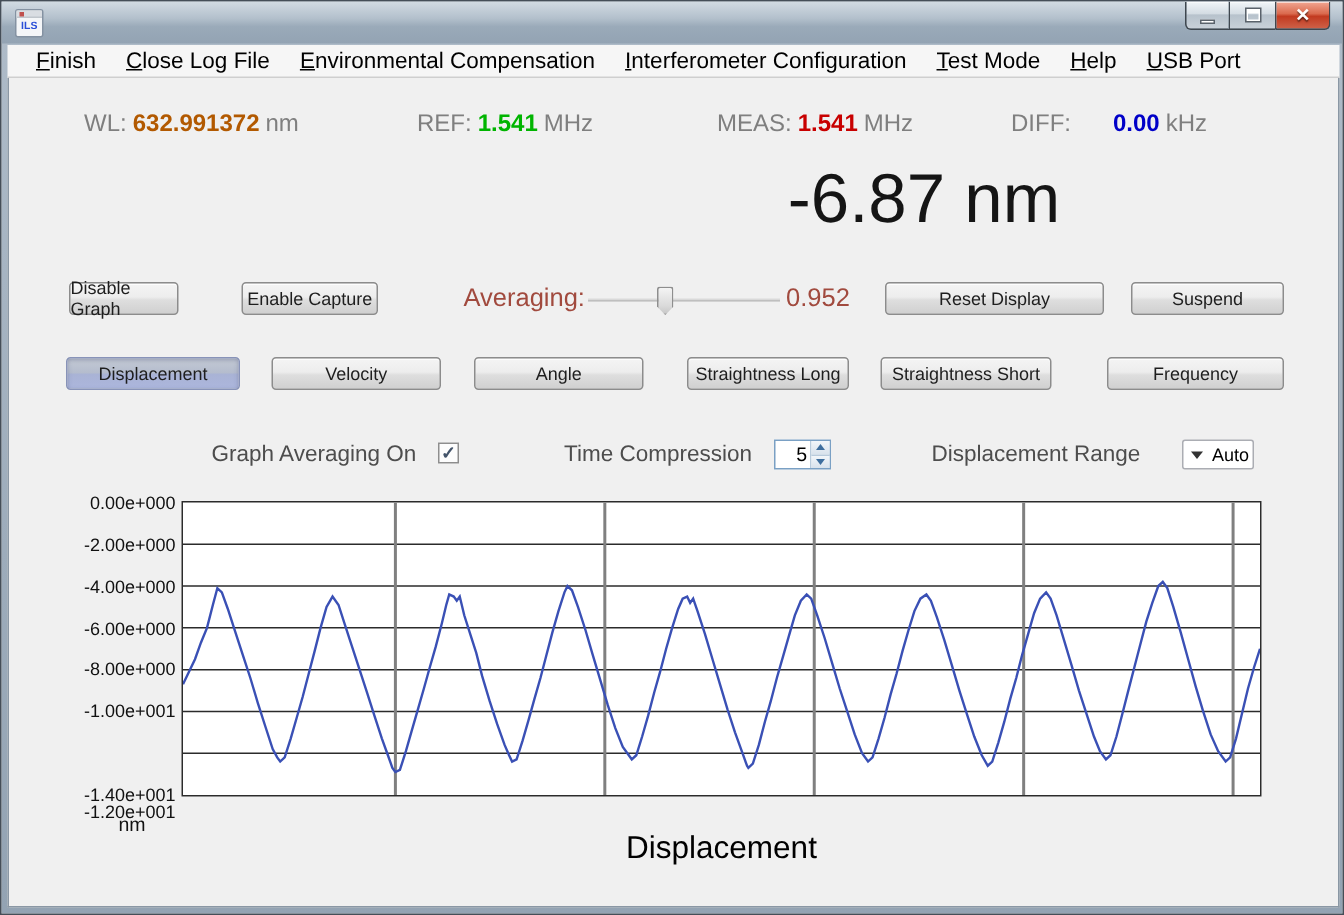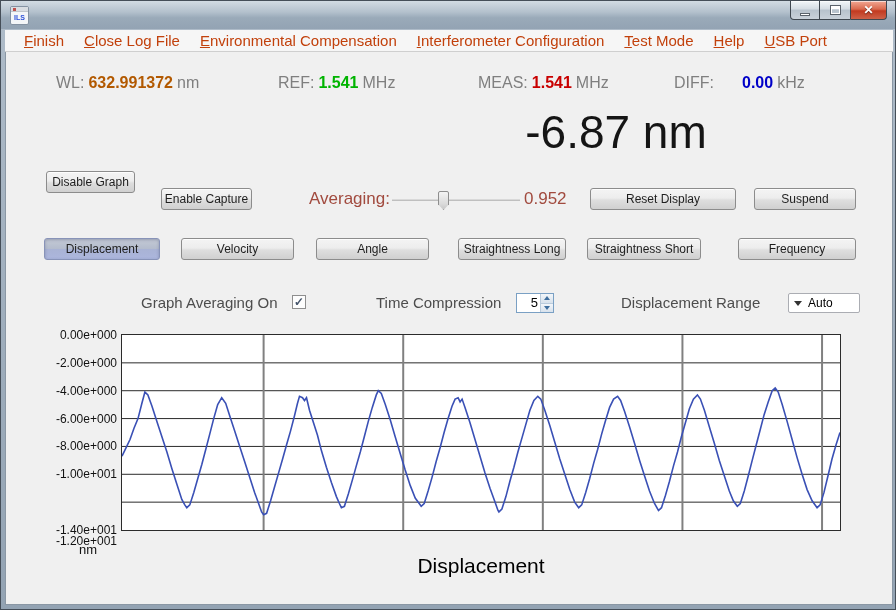--- a/index.html
+++ b/index.html
@@ -21,21 +21,21 @@
     background:linear-gradient(180deg,#F2F6F9 0%,#D4DCE3 45%,#B7C2CC 50%,#C9D1D9 100%); }
   .winbtn.min { border-bottom-left-radius:4px; }
   .winbtn.max { border-left:none; border-right:none; }
   .winbtn.close { width:37px; border-bottom-right-radius:4px; border-bottom-left-radius:1px;
     background:linear-gradient(180deg,#F2A894 0%,#DA6A4E 45%,#C23A20 55%,#CE6148 100%); }
   .glyph-min { width:10px; height:3px; background:#fff; border:1px solid #5A626B; margin-top:8px; }
   .glyph-max { width:9px; height:8px; border:1px solid #fff; border-top-width:3px; background:transparent; outline:1px solid #5A626B; }
   .glyph-close { color:#fff; font-size:12px; font-weight:bold; text-shadow:0 1px 1px rgba(0,0,0,.5); }
   .menubar { position:absolute; left:4px; top:29px; width:888px; height:22px; background:#F6F6F6;
     border-bottom:1px solid #CFCFCF; display:flex; align-items:center; padding-left:10px; gap:2px; }
-  .menu-item { font-size:15px; color:#c2410c; padding:1px 9px; cursor:default; }
+  .menu-item { font-size:15px; color:#000000; padding:1px 9px; cursor:default; }
   .client { position:absolute; left:4px; top:51px; width:888px; height:553px; background:#F0F0F0;
     border:1px solid #8A97A4; border-top:none; }
   .status-group { position:absolute; top:73px; font-size:16px; color:#7F7F7F; white-space:nowrap; }
   .status-val { font-weight:bold; margin:18px 4px; }
   .readout { position:absolute; left:460px; top:104px; width:310px; text-align:center;
     font-size:46px; color:#151515; letter-spacing:0px; }
   .btn { position:absolute; height:22px; font-size:12px; color:#1E1E1E;
     background:linear-gradient(180deg,#F4F4F4 0%,#EDEDED 45%,#DEDEDE 55%,#D0D0D0 100%);
     border:1px solid #8C8C8C; border-radius:3px; display:flex; align-items:center; justify-content:center;
     box-shadow:inset 0 1px 0 rgba(255,255,255,.8); cursor:default; }
@@ -53,21 +53,21 @@
     border:1px solid #8E8E8E; font-size:12px; line-height:12px; text-align:center; color:#44546A; font-weight:bold; }
   .spinner { position:absolute; left:515px; top:292px; width:38px; height:20px; background:#fff;
     border:1px solid #7AA0C4; display:flex; }
   .spinner .val { flex:1; font-size:13px; text-align:right; line-height:18px; padding-right:2px; color:#000; }
   .spinner .arrows { width:13px; display:flex; flex-direction:column; border-left:1px solid #B9CBDC; }
   .spinner .sbtn { flex:1; display:flex; align-items:center; justify-content:center;
     background:linear-gradient(180deg,#F2F6FA,#D8E2EC); }
   .spinner .sbtn + .sbtn { border-top:1px solid #B9CBDC; }
   .tri-up { width:0; height:0; border-left:3px solid transparent; border-right:3px solid transparent; border-bottom:4px solid #3E6E9E; }
   .tri-down { width:0; height:0; border-left:3px solid transparent; border-right:3px solid transparent; border-top:4px solid #3E6E9E; }
-  .dropdown { position:absolute; left:787px; top:292px; width:72px; height:20px; background:#fff;
+  .dropdown { position:absolute; left:787px; top:292px; width:48px; height:20px; background:#fff;
     border:1px solid #ABADB3; border-radius:2px; display:flex; align-items:center; padding-left:5px; gap:6px; }
   .dropdown .arrow { width:0; height:0; border-left:4px solid transparent; border-right:4px solid transparent; border-top:5px solid #333; }
   .dropdown .val { font-size:12px; color:#000; }
   .plot { position:absolute; left:120px; top:333px; width:720px; height:197px; background:#fff; border:1px solid #2B2B2B; }
   .plot svg { display:block; }
   .y-labels { position:absolute; left:36px; top:333px; width:80px; height:197px; }
   .y-labels span { position:absolute; right:0; font-size:12px; color:#111; white-space:nowrap; }
   .axis-unit { position:absolute; left:78px; top:541px; font-size:13px; color:#111; }
   .chart-title { position:absolute; left:120px; top:553px; width:720px; text-align:center; font-size:21px; color:#000; }
 </style>
@@ -116,21 +116,21 @@
   </div>
   <div class="status-group" style="left:477px">
     <span>MEAS:</span><span class="status-val" style="color: rgb(200, 0, 0);">1.541</span><span>MHz</span>
   </div>
   <div class="status-group" style="left:673px">
     <span>DIFF:</span><span class="status-val" style="margin-left: 28px; color: rgb(0, 0, 200);">0.00</span><span>kHz</span>
   </div>
 
   <div class="readout">-6.87 nm</div>
 
-  <div class="btn" style="left:45px;top:170px;width:89px">Disable Graph</div>
+  <div class="btn" style="left:45px;top:187px;width:73px">Disable Graph</div>
   <div class="btn" style="left:160px;top:187px;width:91px">Enable Capture</div>
   <div class="avg-label">Averaging:</div>
   <div class="slider">
     <div class="track"></div>
     <div class="thumb"></div>
   </div>
   <div class="avg-value">0.952</div>
   <div class="btn" style="left:589px;top:187px;width:146px">Reset Display</div>
   <div class="btn" style="left:753px;top:187px;width:102px">Suspend</div>
 

